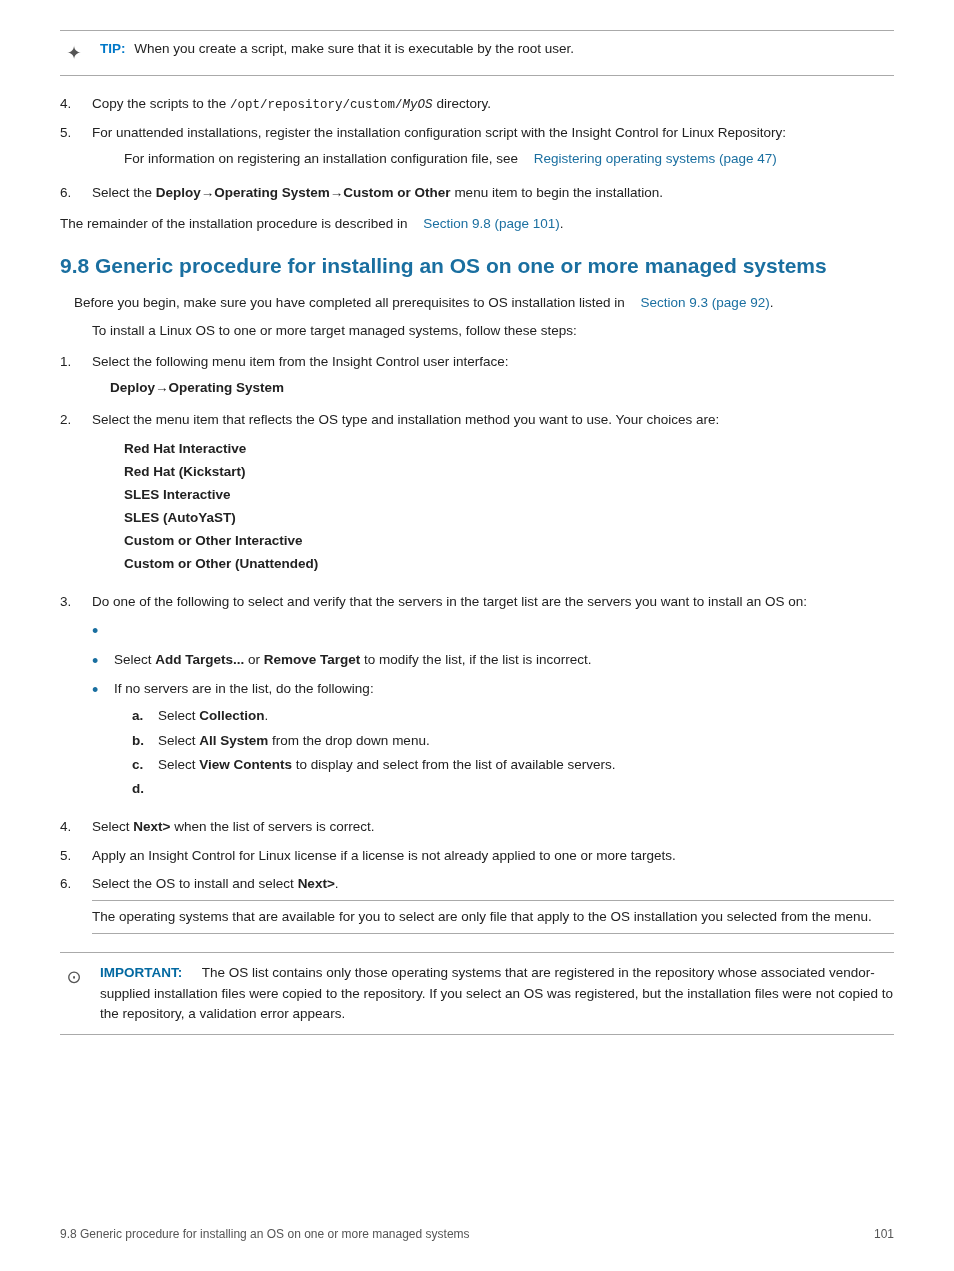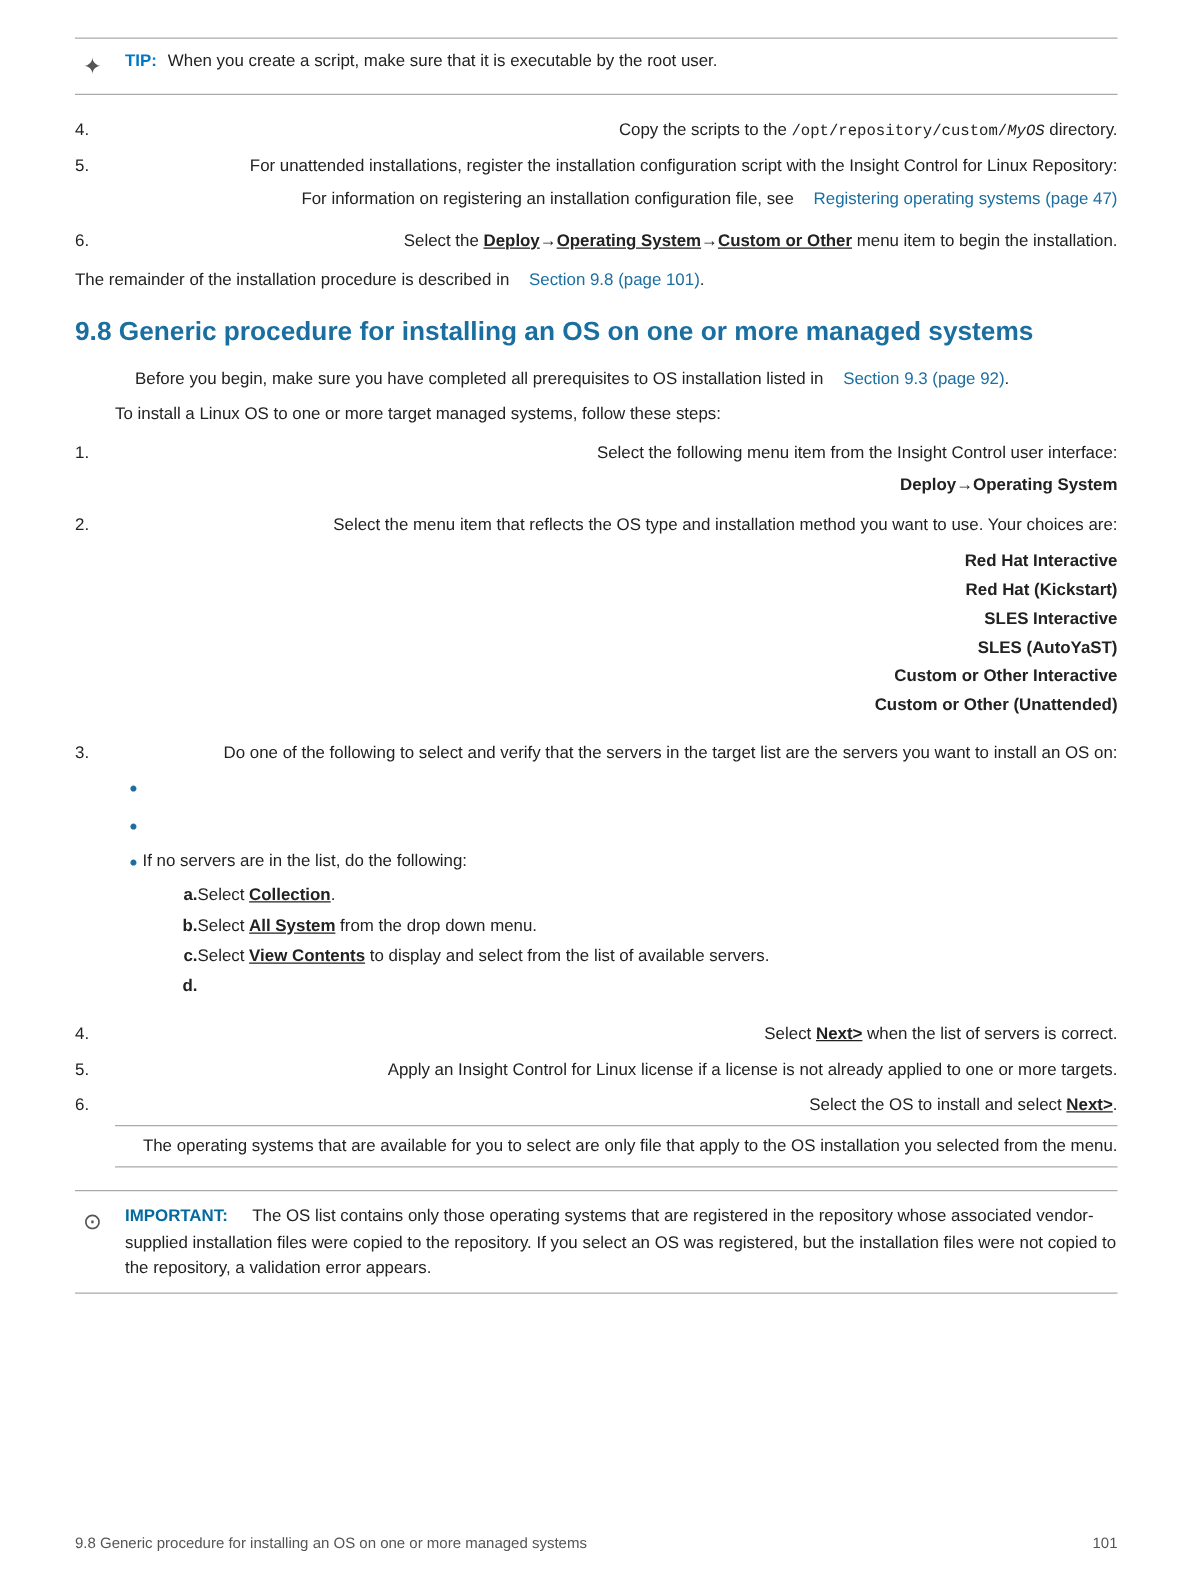--- a/index.html
+++ b/index.html
@@ -63,35 +63,34 @@
     .numbered-list > li {
       display: flex;
       margin-bottom: 8px;
     }
     .num {
       min-width: 32px;
       font-weight: normal;
     }
     .li-content {
       flex: 1;
-      text-align: right;
     }
     .section-heading {
       color: #1a6fa0;
       font-size: 21px;
       font-weight: bold;
       margin: 18px 0 14px 0;
       line-height: 1.3;
     }
     .link {
       color: #1a6fa0;
       text-decoration: none;
       padding-left: 12px;
     }
-    .bold { font-weight: bold; text-decoration: underline; }
+    .bold { font-weight: bold; }
     .mono {
       font-family: 'Courier New', Courier, monospace;
       font-size: 12.5px;
     }
     .sub-para {
       margin: 6px 0 6px 32px;
     }
     .choices-block {
       margin: 8px 0 8px 32px;
       font-weight: bold;
@@ -177,21 +176,21 @@
     </span>
   </li>
 </ol>
 
 <p style="margin-bottom: 18px;">
   The remainder of the installation procedure is described in <a class="link" href="#">Section 9.8 (page 101)</a>.
 </p>
 
 <h2 class="section-heading">9.8 Generic procedure for installing an OS on one or more managed systems</h2>
 
-<p style="margin-bottom: 8px; margin-left: 48px;">
+<p style="margin-bottom: 8px; margin-left: 14px;">
   Before you begin, make sure you have completed all prerequisites to OS installation listed in <a class="link" href="#">Section 9.3 (page 92)</a>.
 </p>
 
 <p style="margin-bottom: 10px; margin-left: 32px;">To install a Linux OS to one or more target managed systems, follow these steps:</p>
 
 <ol class="numbered-list">
 
   <li>
     <span class="num">1.</span>
     <span class="li-content">
@@ -218,20 +217,21 @@
   <li>
     <span class="num">3.</span>
     <span class="li-content">
       Do one of the following to select and verify that the servers in the target list are the servers you want to install an OS on:
       <ul class="bullet-list" style="margin-top: 8px;">
         <li style="padding-left:0; margin-left:0;">
           <span class="bullet-dot">•</span>
         </li>
         <li style="padding-left:0; margin-left:0;">
           <span class="bullet-dot">•</span>
+          <span>Select <span class="bold">Add Targets...</span> or <span class="bold">Remove Target</span> to modify the list, if the list is incorrect.</span>
         </li>
         <li style="padding-left:0; margin-left:0; flex-direction: column;">
           <div style="display:flex;">
             <span class="bullet-dot">•</span>
             <span>If no servers are in the list, do the following:</span>
           </div>
           <ol class="sub-alpha" style="margin-left: 22px; margin-top: 4px;">
             <li>
               <span class="alpha-label">a.</span>
               <span>Select <span class="bold">Collection</span>.</span>

